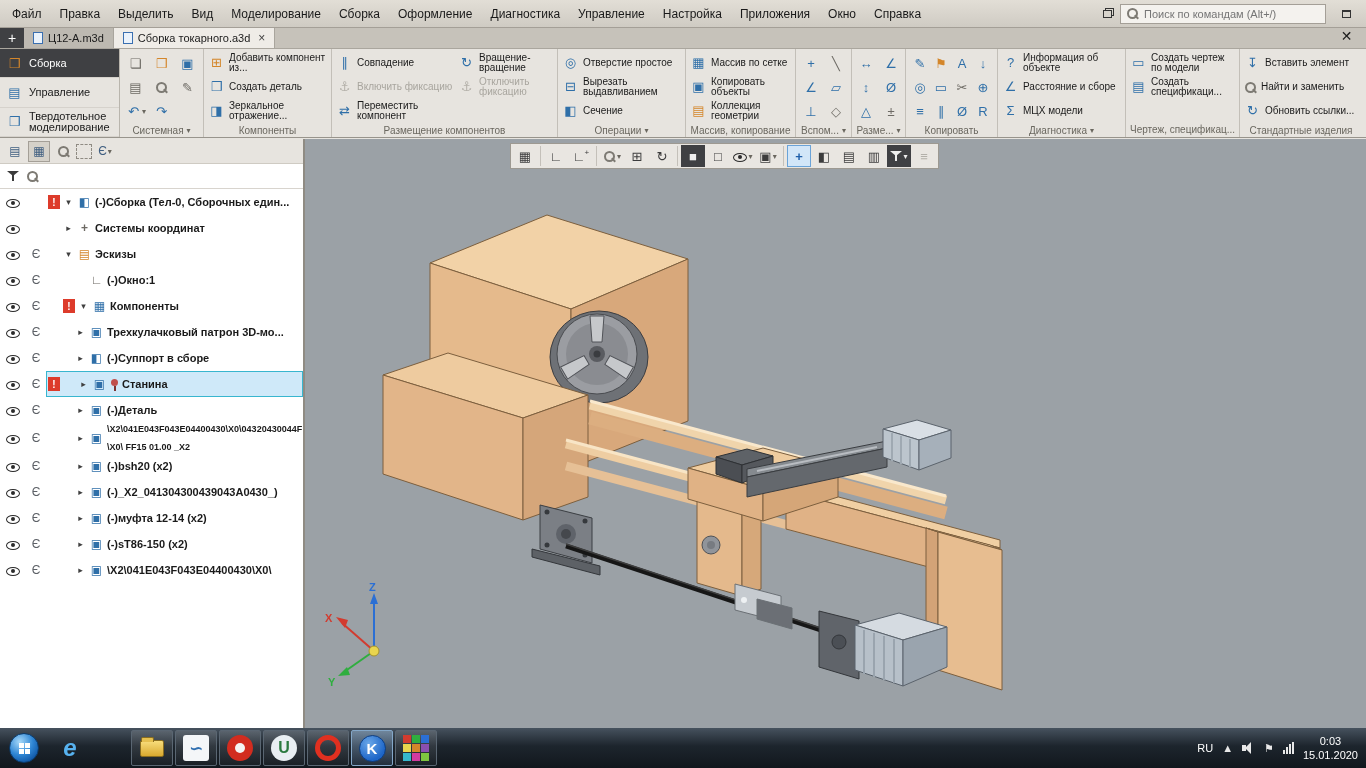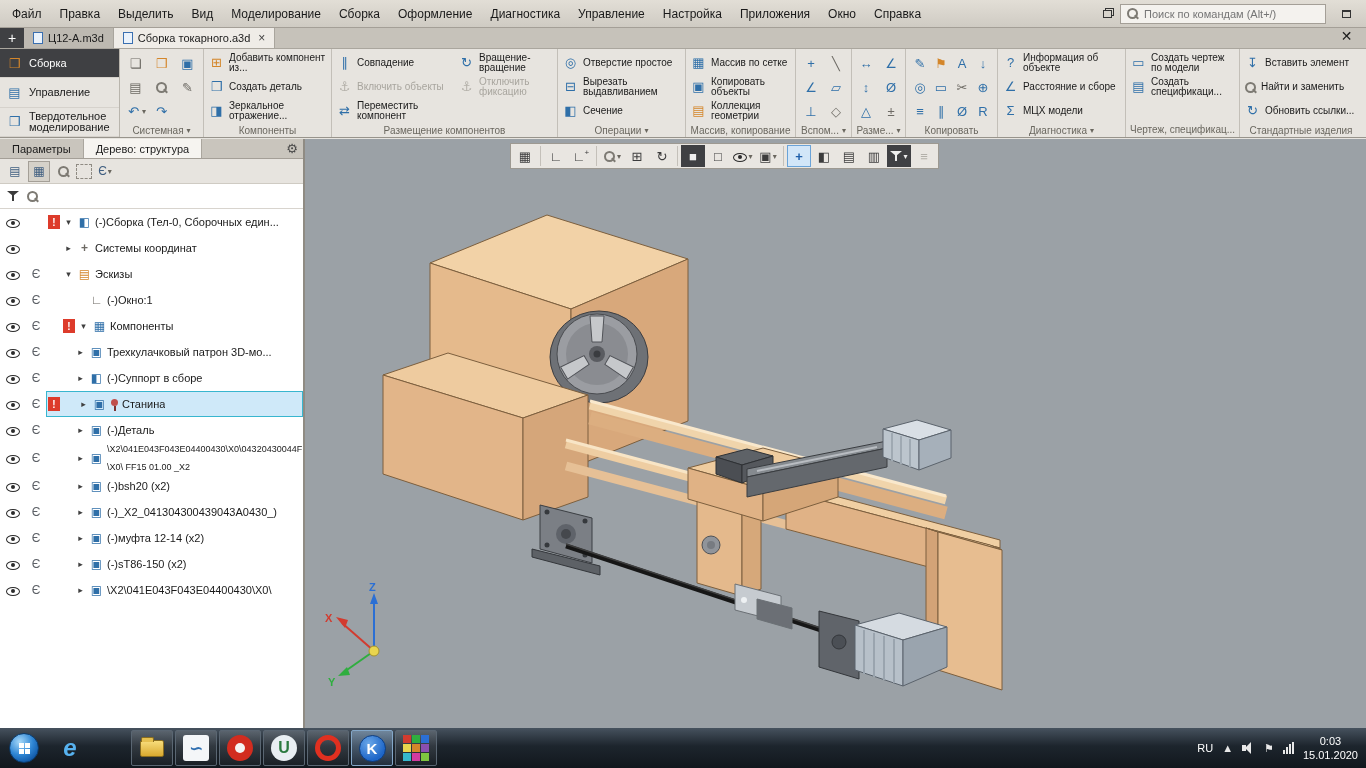--- a/index.html
+++ b/index.html
@@ -86,21 +86,21 @@
   .c-st { width:20px; flex:none; text-align:center; color:#5d6167; font-size:12px; }
   .c-st.has-st::before { content:"Є"; }
   .tcontent { flex:1; display:flex; align-items:center; height:100%; gap:3px; padding-left:2px; overflow:hidden; }
   .trow.selected .tcontent { background:#cfe9f9; outline:1px solid #38b6cf; outline-offset:-1px; }
   .alert { width:12px; height:14px; background:#dd3b2b; color:#fff; font-size:10px; font-weight:bold; display:flex; align-items:center; justify-content:center; flex:none; }
   .alert::before { content:"!"; }
   .ind1 { width:12px; flex:none; } .ind2 { width:24px; flex:none; }
   .exp { width:11px; flex:none; font-size:9px; color:#3f3f3f; text-align:center; }
   .exp.r::before { content:"▸"; } .exp.d::before { content:"▾"; }
   .ti { width:15px; flex:none; text-align:center; font-size:12px; }
-  .tlabel { white-space:nowrap; overflow:hidden; }
+  .tlabel { white-space:nowrap; overflow:hidden;font-weight:bold; }
   .trow.small .tlabel { font-size:9px; line-height:18px; white-space:normal; word-break:break-all; }
   .pin { position:relative; width:9px; height:13px; flex:none; }
   .pin::before { content:""; position:absolute; top:1px; left:1px; width:7px; height:7px; border-radius:50%; background:#c0504d; }
   .pin::after { content:""; position:absolute; left:4px; top:8px; width:1.5px; height:5px; background:#7a3331; }
 
   
   .viewport { flex:1; position:relative; background:#9ba1a6; overflow:hidden; }
   .viewport svg { position:absolute; top:0; left:0; }
   .vtoolbar { position:absolute; top:4px; left:205px; height:26px; background:#e9e6e1; border:1px solid #9d9991;
     display:flex; align-items:center; padding:1px 2px; gap:1px; z-index:5; }
@@ -264,21 +264,21 @@
 
     <div class="rgroup" style="width:226px">
       <div class="rbody rcols">
         <div class="rcol1">
           <div class="rbtn">
               <span class="gi c-b">∥</span>
               <span>Совпадение</span>
             </div>
           <div class="rbtn disabled">
               <span class="gi">⚓</span>
-              <span>Включить объекты</span>
+              <span>Включить фиксацию</span>
             </div>
           <div class="rbtn">
               <span class="gi c-b">⇄</span>
               <span>Переместить компонент</span>
             </div>
         </div>
         <div class="rcol2">
           <div class="rbtn">
               <span class="gi c-b">↻</span>
               <span>Вращение-вращение</span>
@@ -487,25 +487,20 @@
       </div>
       <div class="rglabel">
           <span>Стандартные изделия</span>
         </div>
     </div>
   </div>
 
   <div class="main">
 
     <div class="panel">
-      <div class="ptabs">
-        <span class="ptab">Параметры</span>
-        <span class="ptab active">Дерево: структура</span>
-        <span class="gearbtn"></span>
-      </div>
       <div class="ttoolbar">
         <span class="tbtn">▤</span>
         <span class="tbtn pressed">▦</span>
         <span class="tbtn">
             <span class="magico"></span>
           </span>
         <span class="tbtn" style="border:1px dashed #8f8b83; width:16px; height:15px; min-width:16px;"></span>
         <span class="tbtn">Є<span class="caret">▾</span></span>
       </div>
       <div class="filterrow">

